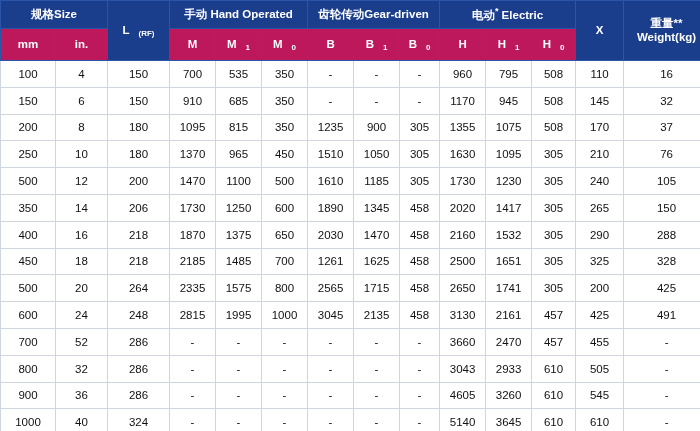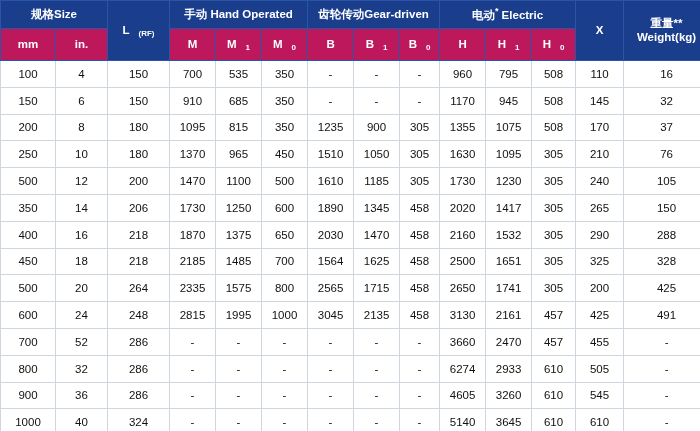--- a/index.html
+++ b/index.html
@@ -249,21 +249,21 @@
         <td>290</td>
         <td>288</td>
       </tr>
       <tr>
         <td>450</td>
         <td>18</td>
         <td>218</td>
         <td>2185</td>
         <td>1485</td>
         <td>700</td>
-        <td>1564</td>
+        <td>1261</td>
         <td>1625</td>
         <td>458</td>
         <td>2500</td>
         <td>1651</td>
         <td>305</td>
         <td>325</td>
         <td>328</td>
       </tr>
       <tr>
         <td>500</td>
@@ -316,21 +316,21 @@
       <tr>
         <td>800</td>
         <td>32</td>
         <td>286</td>
         <td>-</td>
         <td>-</td>
         <td>-</td>
         <td>-</td>
         <td>-</td>
         <td>-</td>
-        <td>6274</td>
+        <td>3043</td>
         <td>2933</td>
         <td>610</td>
         <td>505</td>
         <td>-</td>
       </tr>
       <tr>
         <td>900</td>
         <td>36</td>
         <td>286</td>
         <td>-</td>

